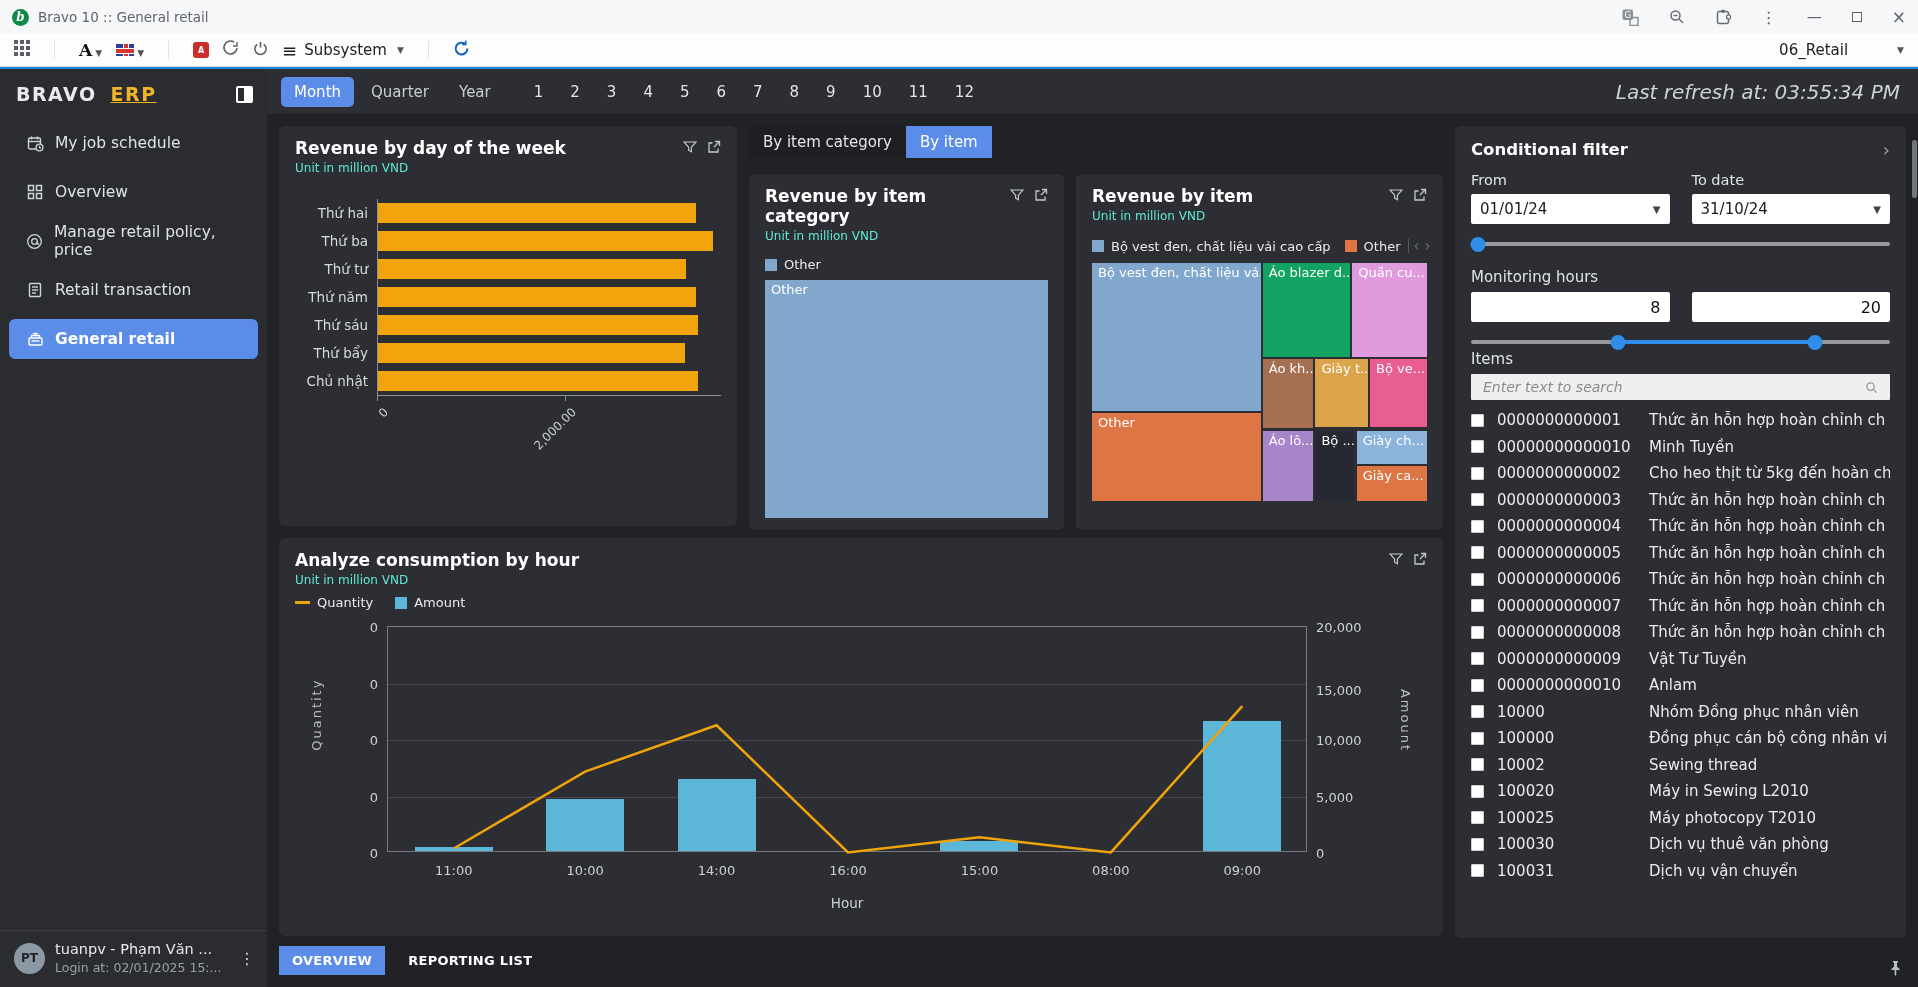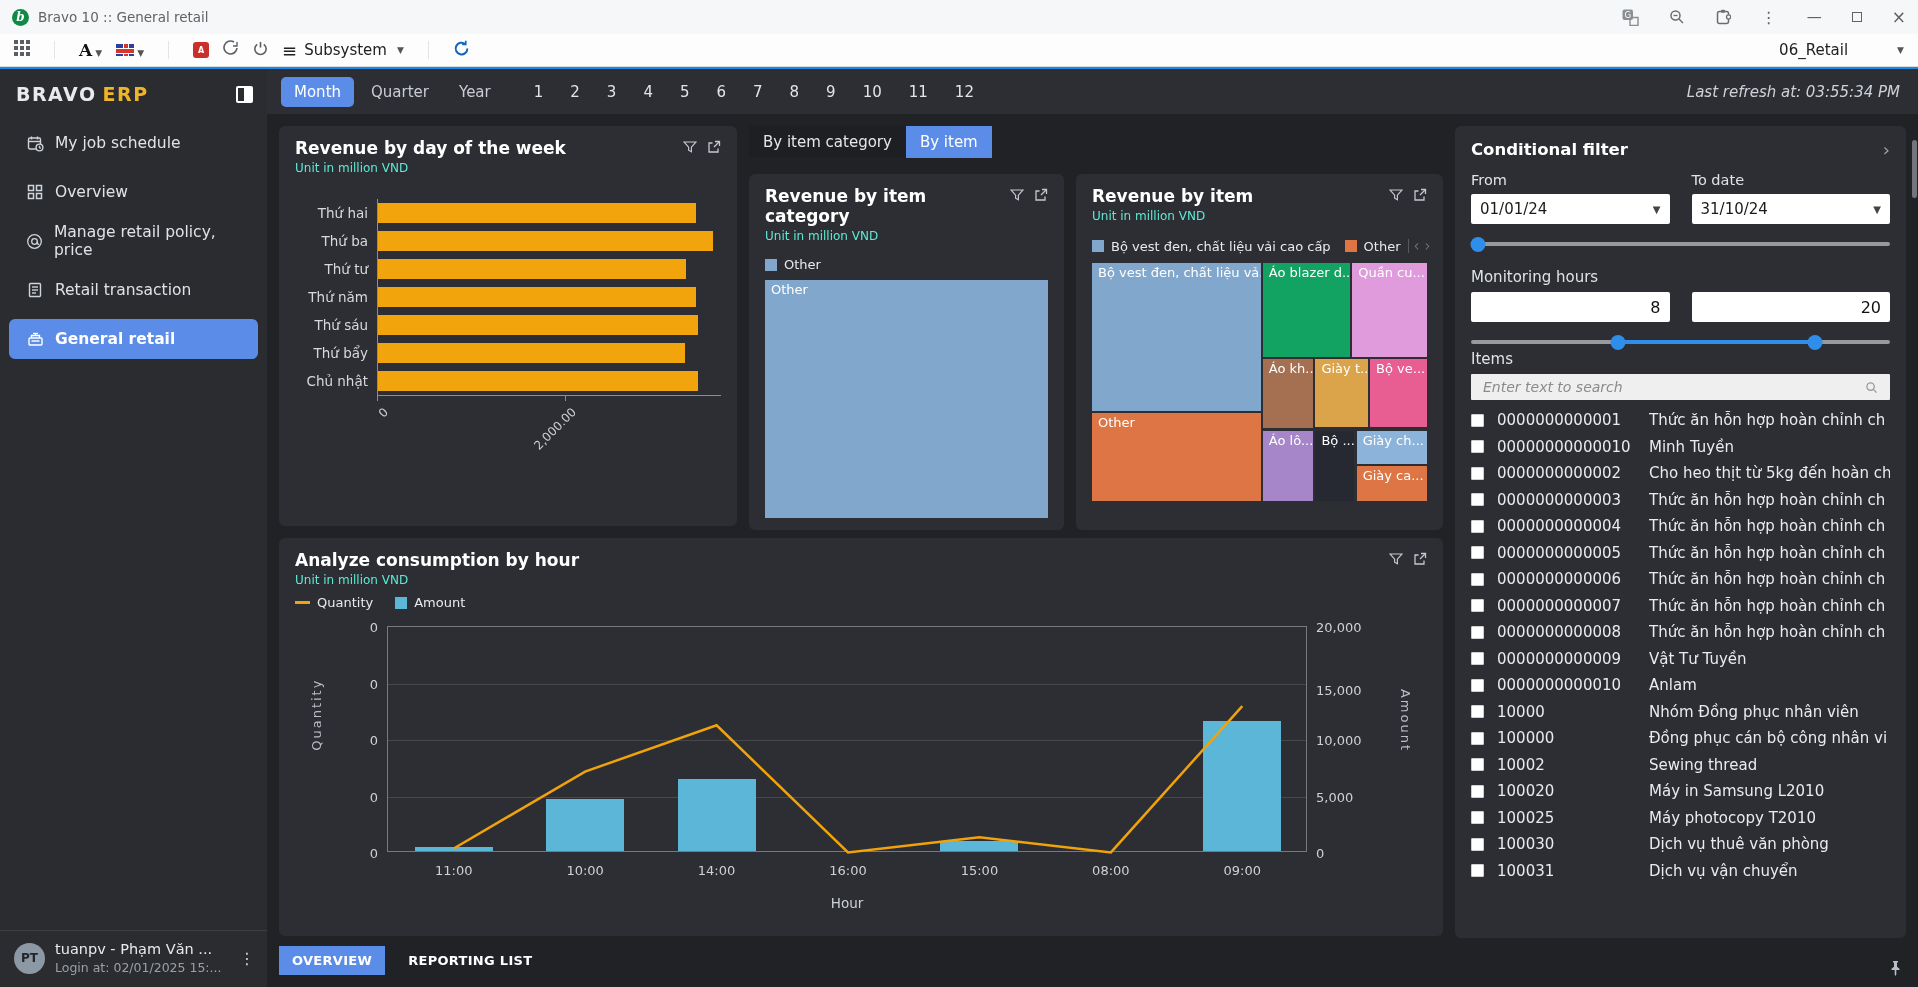--- a/index.html
+++ b/index.html
@@ -28,42 +28,42 @@
   .t-refresh { color:#1565c0; font-size:17px; font-weight:bold; }
   .t-right { margin-left:auto; display:flex; align-items:center; gap:46px; font-size:15px; color:#202124; }
 
   
   .app { position:absolute; top:67px; left:0; right:0; bottom:0; border-top:2px solid #1e88e5; display:flex; }
 
   
   .sidebar { width:267px; background:#2a2c30; display:flex; flex-direction:column; flex-shrink:0; }
   .brand { display:flex; align-items:center; padding:14px 14px 10px 16px;text-align:right; }
   .brand-text { font-size:19px; font-weight:bold; letter-spacing:1.5px; color:#e8eaed; }
-  .brand-accent { color:#f0b429; margin-left:6px; }
+  .brand-accent { color:#f0b429; margin-left:14px;text-decoration:underline; }
   .collapse { margin-left:auto; width:17px; height:17px; background:#fff; border-radius:2px; position:relative; }
   .collapse:before { content:""; position:absolute; left:2px; top:2px; bottom:2px; width:6px; background:#2a2c30; }
   .menu { margin-top:8px; display:flex; flex-direction:column; gap:9px; }
   .m-item { display:flex; align-items:center; gap:11px; height:40px; padding:0 12px 0 17px; margin:0 9px; border-radius:6px; color:#dfe2e6; font-size:15.5px; cursor:default; }
   .m-item.active { background:#5b8de8; color:#fff; font-weight:bold; }
   .m-item .mi { width:18px; height:18px; display:flex; align-items:center; justify-content:center; color:#cfd3da; }
   .m-item.active .mi { color:#fff; }
   .side-bottom { margin-top:auto; border-top:1px solid #3d3f44; padding:10px 12px 12px 14px; display:flex; align-items:center; gap:10px; }
   .avatar { width:31px; height:31px; border-radius:50%; background:#8d98a5; color:#23252a; font-size:12px; font-weight:bold; display:flex; align-items:center; justify-content:center; flex-shrink:0; }
   .u-name { font-size:14.5px; color:#e8eaed; white-space:nowrap; }
   .u-login { font-size:12.5px; color:#9aa0a6; margin-top:3px; white-space:nowrap; }
   .kebab { margin-left:auto; color:#cfd3da; font-size:16px; }
 
   
   .main { flex:1; display:flex; flex-direction:column; min-width:0; }
   .band { height:46px; background:#2c2e33; display:flex; align-items:center; padding:0 18px 0 14px; }
   .p-tab { font-size:15px; color:#c9cdd3; padding:6px 13px; border-radius:5px; margin-right:4px; }
   .p-tab.active { background:#5b8de8; color:#fff; }
   .nums { display:flex; gap:27px; margin-left:26px; }
   .num { font-size:15px; color:#e3e5e8; }
-  .refresh-txt { margin-left:auto; font-style:italic; font-size:15px; color:#ced2d7; }
+  .refresh-txt { margin-left:auto; font-style:italic; font-size:20px; color:#ced2d7; }
 
   .content { flex:1; position:relative; padding:12px; display:flex; gap:12px; }
   .left-col { width:1164px; display:flex; flex-direction:column; flex-shrink:0; }
   .row1 { height:400px; display:flex; gap:12px; }
   .card { background:#2c2e33; border-radius:6px; padding:12px 16px; position:relative; }
   .card-head { display:flex; }
   .c-title { font-size:17px; font-weight:bold; color:#fff; }
   .c-sub { font-size:12px; color:#5eead4; margin-top:3px; }
   .c-icons { margin-left:auto; display:flex; gap:10px; color:#c3c7cd; align-items:flex-start; padding-top:2px; }
   .c-icons svg { display:block; }
@@ -699,21 +699,21 @@
                 <span class="i-name">Đồng phục cán bộ công nhân vi</span>
               </div>
               <div class="item-row">
                 <span class="cb"></span>
                 <span class="i-code">10002</span>
                 <span class="i-name">Sewing thread</span>
               </div>
               <div class="item-row">
                 <span class="cb"></span>
                 <span class="i-code">100020</span>
-                <span class="i-name">Máy in Samsung L2010</span>
+                <span class="i-name">Máy in Sewing L2010</span>
               </div>
               <div class="item-row">
                 <span class="cb"></span>
                 <span class="i-code">100025</span>
                 <span class="i-name">Máy photocopy T2010</span>
               </div>
               <div class="item-row">
                 <span class="cb"></span>
                 <span class="i-code">100030</span>
                 <span class="i-name">Dịch vụ thuê văn phòng</span>

